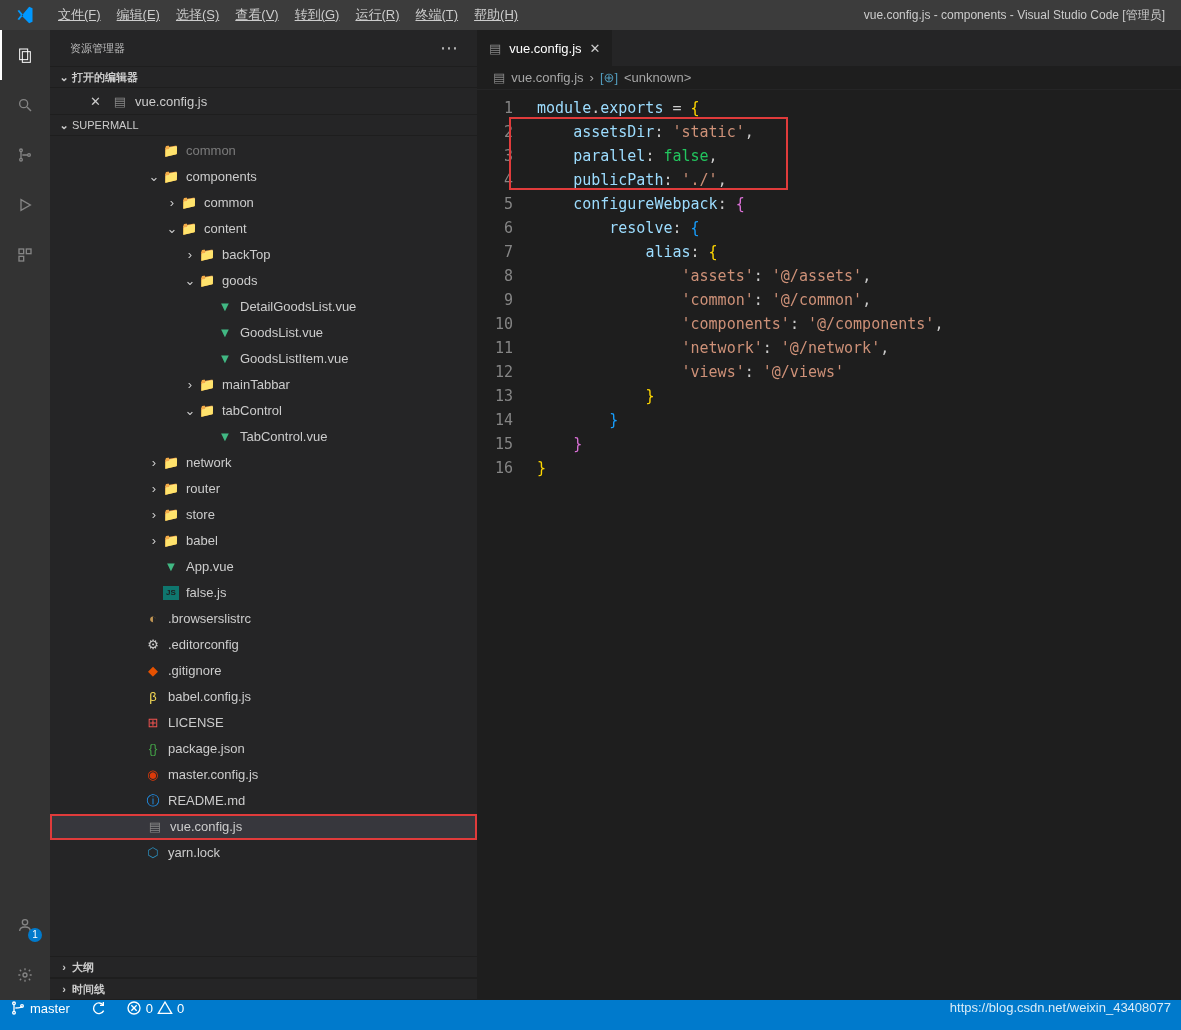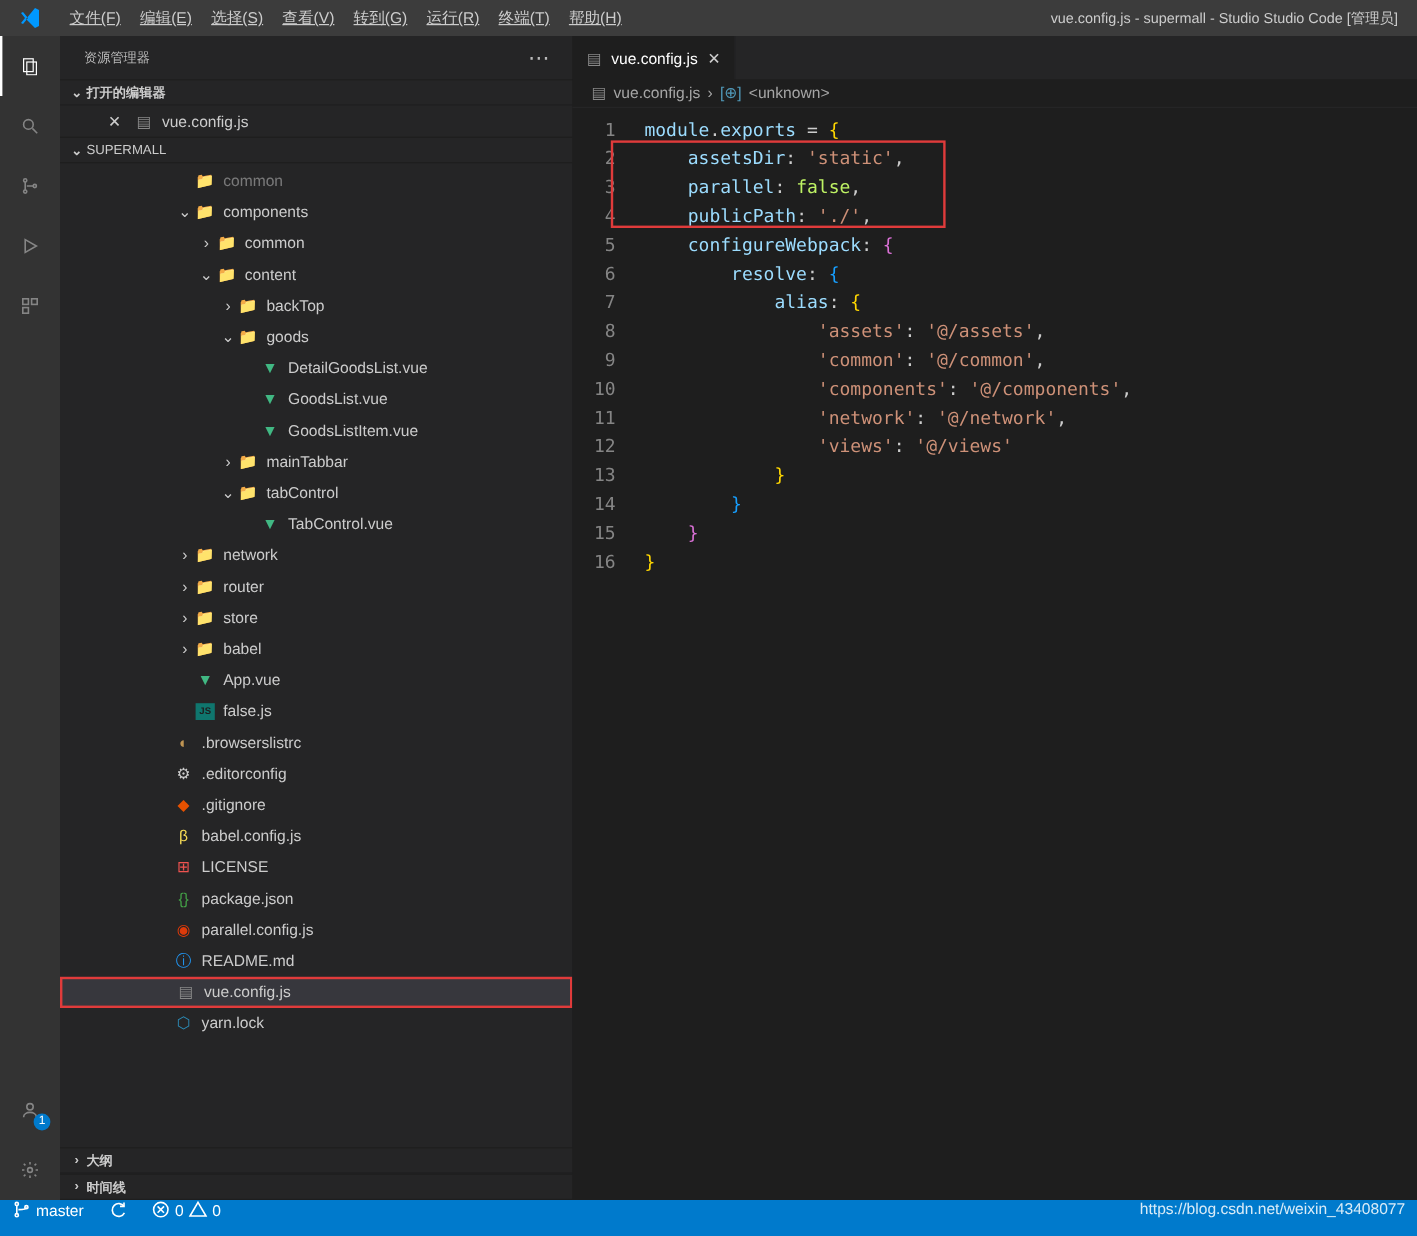--- a/index.html
+++ b/index.html
@@ -36,21 +36,21 @@
   .tab .close-x { color:#ccc; }
   .breadcrumb { height:24px; display:flex; align-items:center; padding:0 16px; color:#a6a6a6; gap:6px; font-size:13px; border-bottom:1px solid #252526;}
   .code-area { display:flex; flex:1; position:relative; font-family:Consolas,monospace; font-size:15px; }
   .gutter { width:60px; text-align:right; color:#858585; padding-top:6px; }
   .gutter .ln { height:24px; line-height:24px; padding-right:24px; }
   .code { flex:1; padding-top:6px; }
   .code .cl { height:24px; line-height:24px; white-space:pre; }
   .tok-prop { color:#9cdcfe; }
   .tok-str { color:#ce9178; }
   .tok-punc { color:#cccccc; }
-  .tok-kw { color:#bef264; }
+  .tok-kw { color:#22c55e; }
   .tok-brace { color:#ffd700; }
   .tok-brace2 { color:#da70d6; }
   .tok-brace3 { color:#179fff; }
   .highlight-box { position:absolute; border:2px solid #e03b3b; top:27px; left:32px; width:279px; height:73px; }
   .statusbar { height:30px; background:#007acc; display:flex; align-items:flex-start; color:#fff; font-size:13px; }
   .statusbar .sitem { padding:0 10px; display:flex; align-items:center; gap:4px; }
   .statusbar .spacer { flex:1; }
   svg.i { width:16px; height:16px; }
   
   .ic-folder { color:#c09553; }
@@ -78,21 +78,21 @@
   <div class="menubar" id="menubar">
       <div class="menu-item">文件(F)</div>
       <div class="menu-item">编辑(E)</div>
       <div class="menu-item">选择(S)</div>
       <div class="menu-item">查看(V)</div>
       <div class="menu-item">转到(G)</div>
       <div class="menu-item">运行(R)</div>
       <div class="menu-item">终端(T)</div>
       <div class="menu-item">帮助(H)</div>
     </div>
-  <div class="title-center">vue.config.js - supermall - Studio Studio Code [管理员]</div>
+  <div class="title-center">vue.config.js - components - Visual Studio Code [管理员]</div>
 </div>
 
 <div class="body">
 
   <div class="activitybar">
     <div class="act-icon active">
         <svg class="i" viewBox="0 0 24 24" stroke="currentColor" fill="none" stroke-width="1.5">
           <rect x="4" y="3" width="12" height="16"></rect>
           <rect x="8" y="7" width="12" height="16"></rect>
         </svg>
@@ -324,21 +324,21 @@
           <span class="icon">
             <span class="ic-json">{}</span>
           </span>
           <span>package.json</span>
         </div>
         <div class="row" style="padding-left: 78px;">
           <span class="chev"></span>
           <span class="icon">
             <span style="color:#dd3a0a">◉</span>
           </span>
-          <span>parallel.config.js</span>
+          <span>master.config.js</span>
         </div>
         <div class="row" style="padding-left: 78px;">
           <span class="chev"></span>
           <span class="icon">
             <span class="ic-md">ⓘ</span>
           </span>
           <span>README.md</span>
         </div>
         <div class="row selected redbox" style="padding-left: 78px;">
           <span class="chev"></span>

